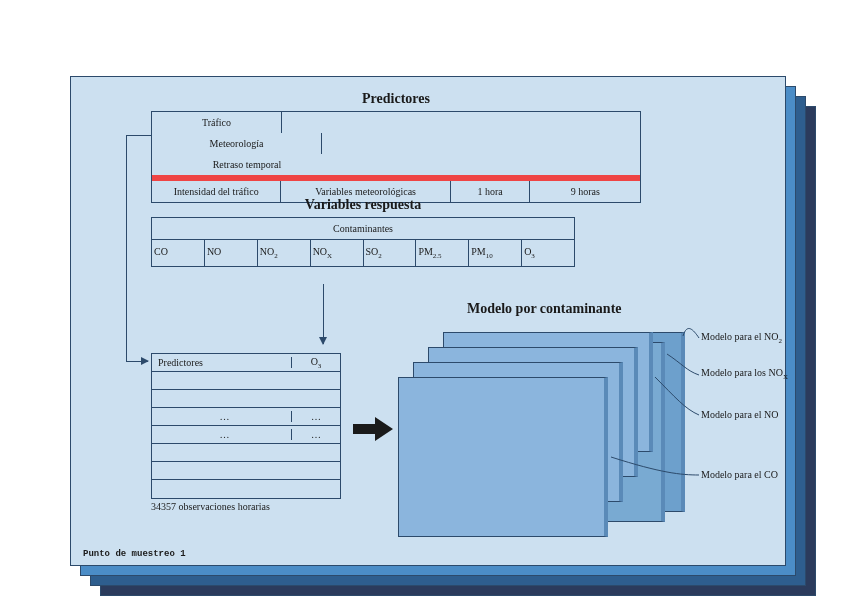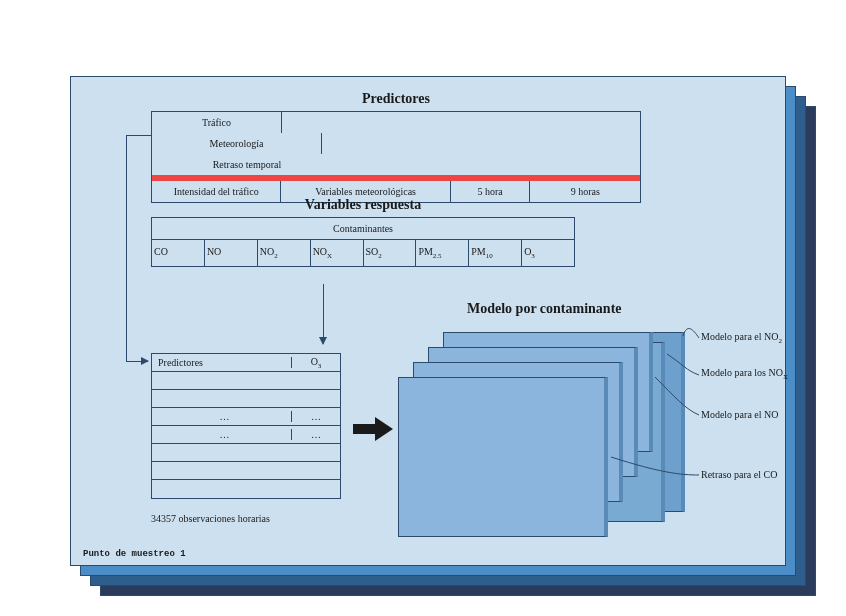--- a/index.html
+++ b/index.html
@@ -140,21 +140,20 @@
     padding-left: 6px;
   }
   .obs-row > div:last-child {
     flex: 1;
     text-align: center;
   }
   .obs-caption {
     position: absolute;
     left: 80px; top: 424px;
     font-size: 10px;
-    margin-top: 12px;
   }
 
   .arrow-down-1 {
     position: absolute;
     left: 252px; top: 207px;
     width: 1px; height: 60px;
     background: #2c4a6b;
   }
   .arrow-down-1::after {
     content: "";
@@ -257,21 +256,21 @@
     <div class="predictores-title">Predictores</div>
     <div class="pred-table">
       <div class="pred-header-row">
         <div class="col-traf">Tráfico</div>
         <div class="col-met">Meteorología</div>
         <div class="col-del">Retraso temporal</div>
       </div>
       <div class="pred-data-row">
         <div class="col-traf">Intensidad del tráfico</div>
         <div class="col-met">Variables meteorológicas</div>
-        <div class="col-h1">5 hora</div>
+        <div class="col-h1">1 hora</div>
         <div class="col-h2">9 horas</div>
       </div>
     </div>
   </div>
 
   <div class="arrow-line-left"></div>
   <div class="arrow-line-down"></div>
   <div class="arrow-line-right"></div>
 
   <div class="vars-block">
@@ -348,14 +347,14 @@
   <svg class="callout-line" style="position:absolute; left:0; top:0;" width="716" height="490">
     <path d="M 612 259 C 616 246, 622 252, 628 261" fill="none" stroke="#2c4a6b" stroke-width="1"></path>
     <path d="M 596 277 C 610 286, 616 294, 628 298" fill="none" stroke="#2c4a6b" stroke-width="1"></path>
     <path d="M 584 300 C 604 320, 614 332, 628 338" fill="none" stroke="#2c4a6b" stroke-width="1"></path>
     <path d="M 540 380 C 590 396, 610 398, 628 398" fill="none" stroke="#2c4a6b" stroke-width="1"></path>
   </svg>
 
   <div class="callout co1">Modelo para el NO<sub>2</sub></div>
   <div class="callout co2">Modelo para los NO<sub>X</sub></div>
   <div class="callout co3">Modelo para el NO</div>
-  <div class="callout co4">Retraso para el CO</div>
+  <div class="callout co4">Modelo para el CO</div>
 </div>
 
 </body></html>

